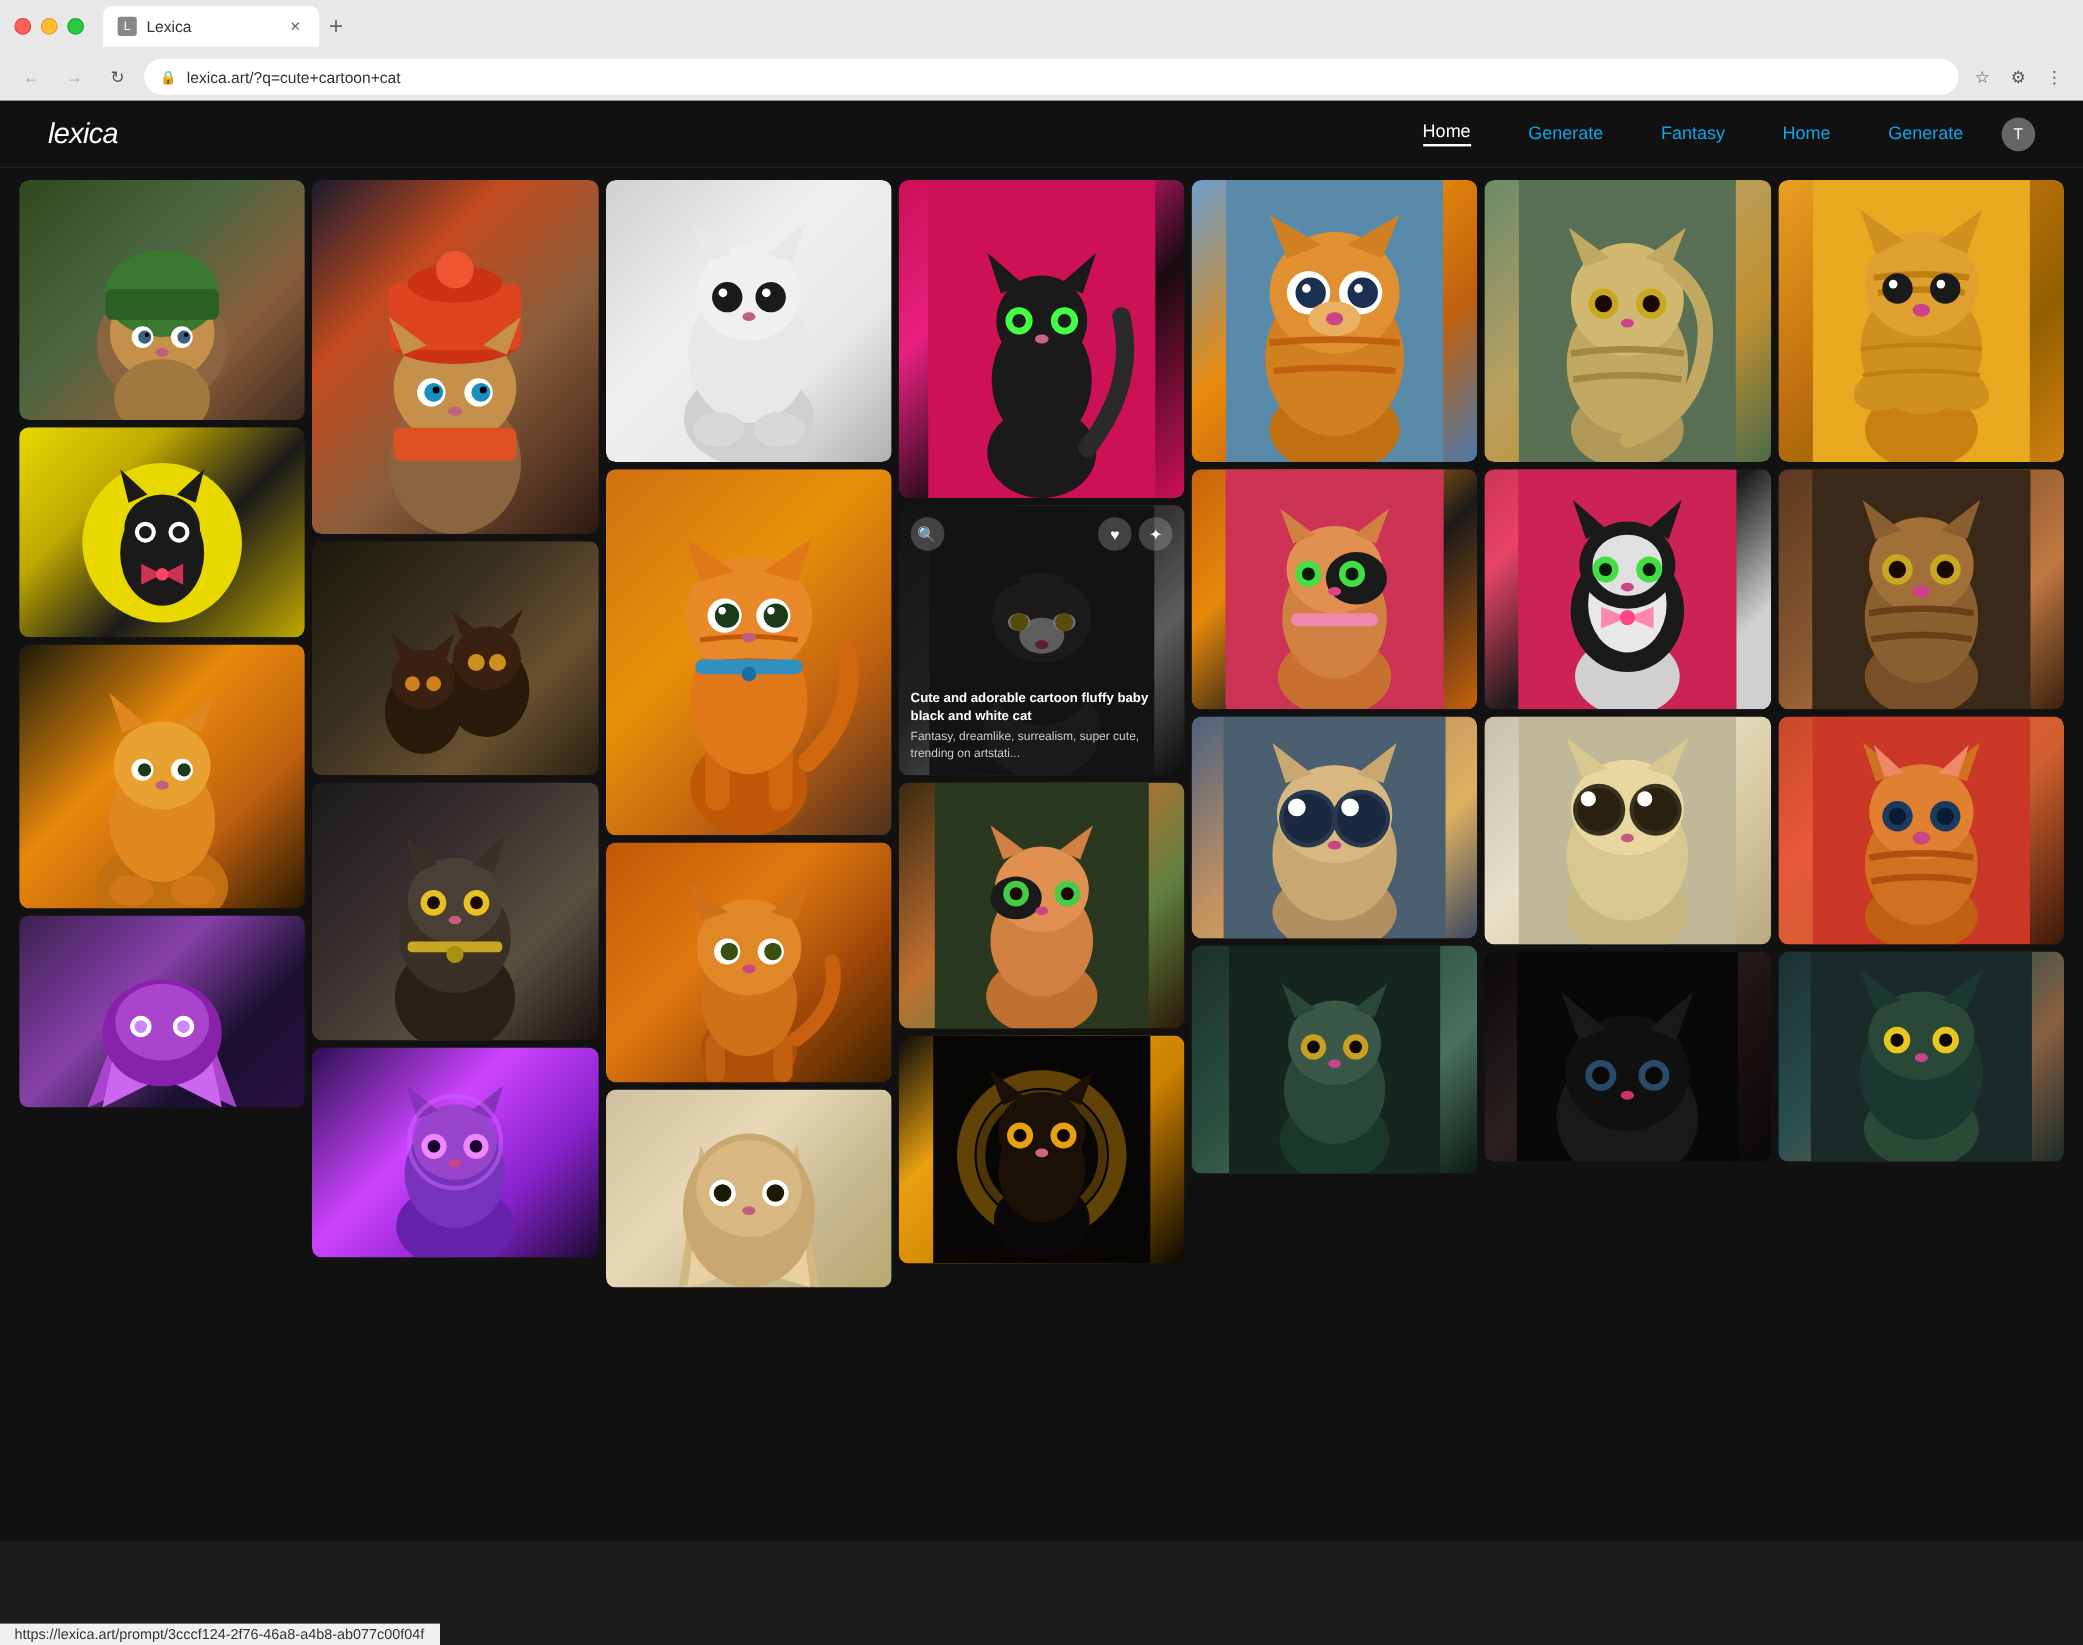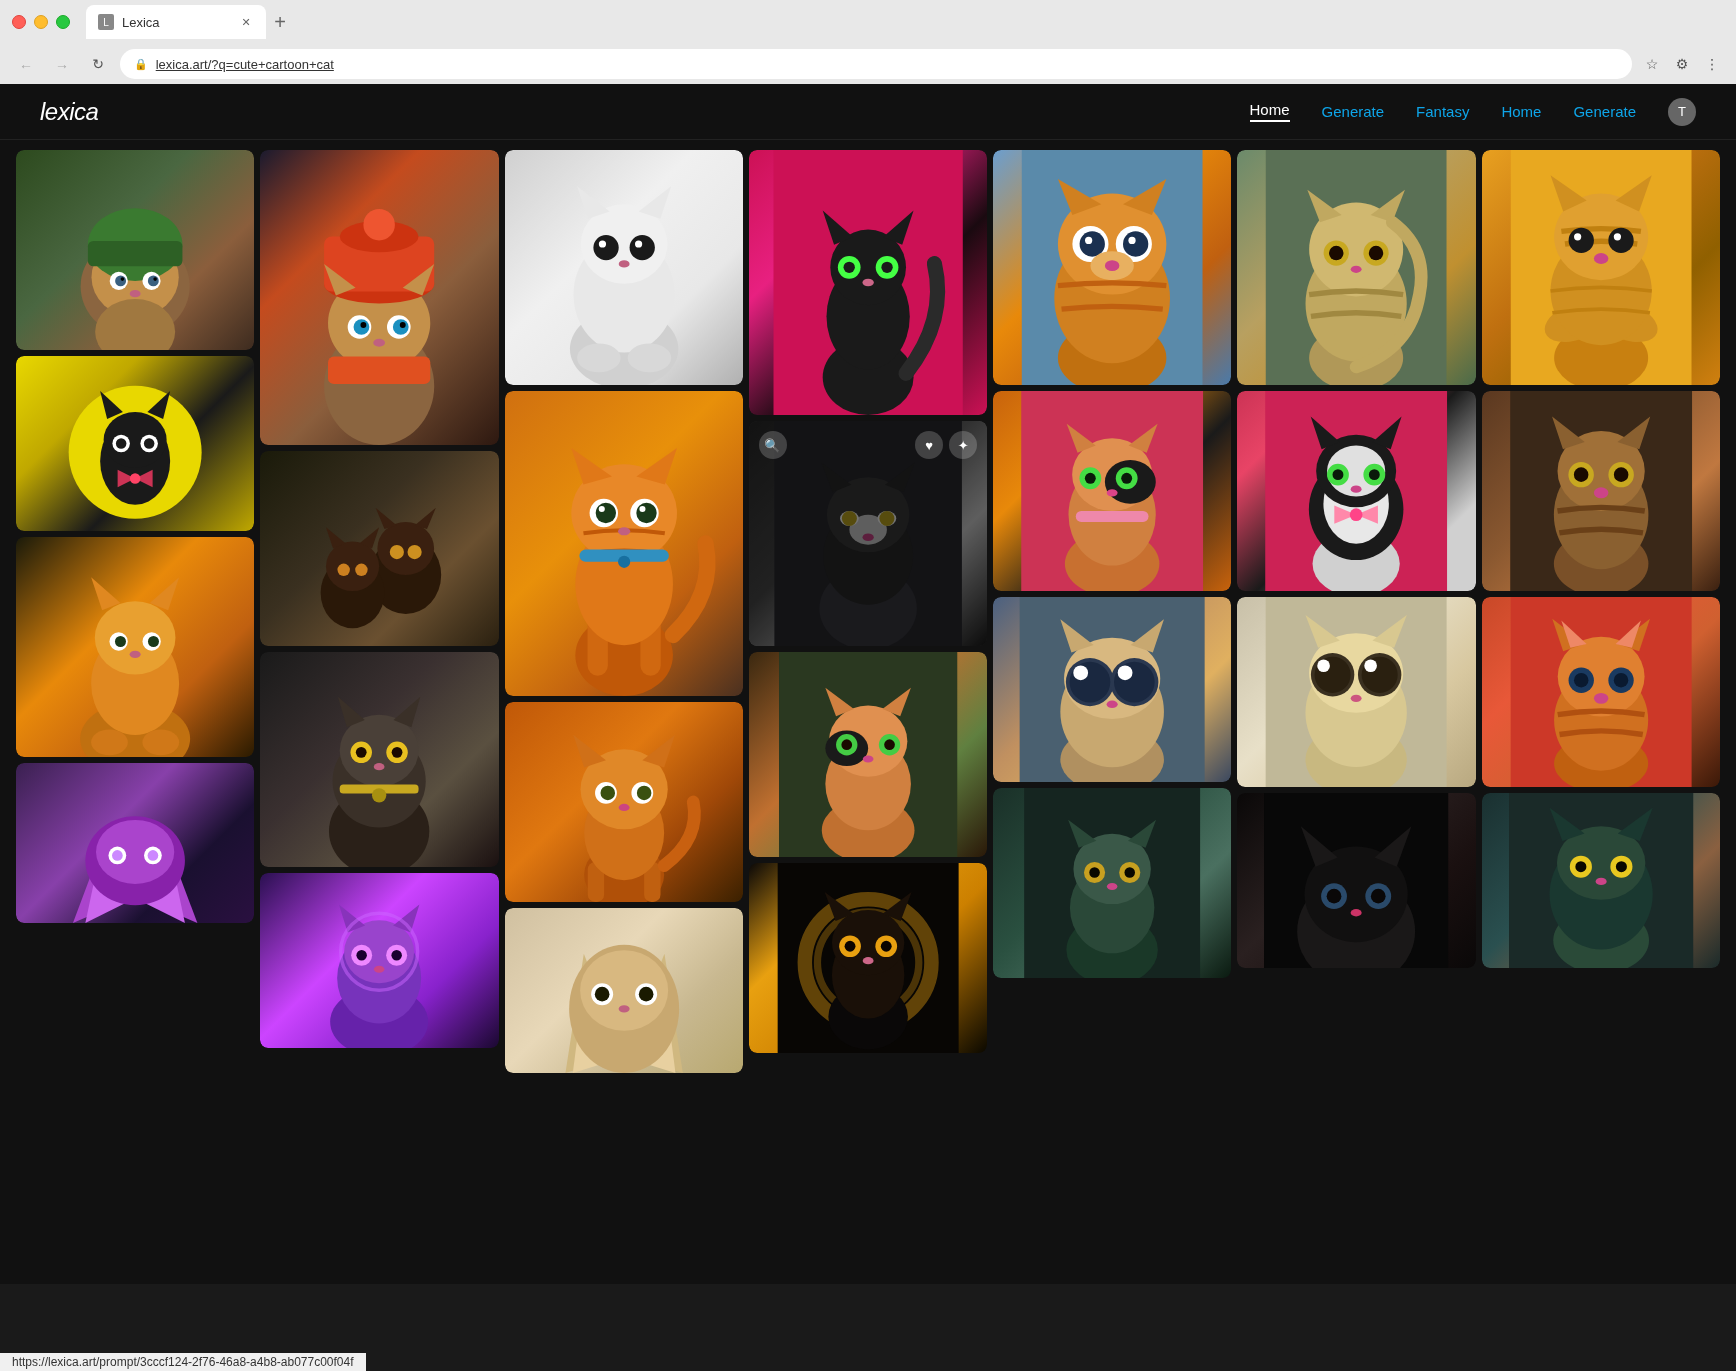--- a/index.html
+++ b/index.html
@@ -112,21 +112,21 @@
       border-radius: 20px;
       padding: 5px 14px;
       font-size: 13px;
       color: #333;
       display: flex;
       align-items: center;
       gap: 8px;
       height: 30px;
     }
     .address-bar .lock-icon { color: #555; font-size: 11px; }
-    .address-text { flex: 1; color: #333; text-decoration: underline; }
+    .address-text { flex: 1; color: #333; }
     .browser-actions {
       display: flex;
       gap: 6px;
       align-items: center;
     }
     .browser-action-btn {
       width: 24px;
       height: 24px;
       display: flex;
       align-items: center;
@@ -154,21 +154,21 @@
     .nav-logo {
       font-size: 24px;
       font-weight: 300;
       color: white;
       letter-spacing: -0.5px;
       margin-right: auto;
       font-style: italic;
     }
     .nav-links {
       display: flex;
-      gap: 32px;
+      gap: 48px;
       align-items: center;
     }
     .nav-link {
       font-size: 15px;
       color: #0ea5e9;
       cursor: pointer;
       text-decoration: none;
     }
     .nav-link.active {
       color: white;
@@ -632,20 +632,24 @@
         </div>
 
         <div style="position:absolute;top:0;left:0;right:0;bottom:0;background:rgba(0,0,0,0.55);border-radius:8px;padding:10px;display:flex;flex-direction:column;">
           <div style="display:flex;justify-content:space-between;margin-bottom:auto;">
             <div style="width:28px;height:28px;background:rgba(255,255,255,0.2);border-radius:50%;display:flex;align-items:center;justify-content:center;color:white;font-size:13px;">🔍</div>
             <div style="display:flex;gap:6px;">
               <div style="width:28px;height:28px;background:rgba(255,255,255,0.2);border-radius:50%;display:flex;align-items:center;justify-content:center;color:white;font-size:13px;">♥</div>
               <div style="width:28px;height:28px;background:rgba(255,255,255,0.2);border-radius:50%;display:flex;align-items:center;justify-content:center;color:white;font-size:13px;">✦</div>
             </div>
           </div>
+          <div style="margin-top:auto;">
+            <div style="font-size:11px;font-weight:600;color:white;margin-bottom:4px;line-height:1.3;">Cute and adorable cartoon fluffy baby black and white cat</div>
+            <div style="font-size:10px;color:#ccc;line-height:1.4;">Fantasy, dreamlike, surrealism, super cute, trending on artstati...</div>
+          </div>
         </div>
       </div>
       <div class="img-block">
         <div class="cat-render cat-calico-green" style="height:205px; border-radius:8px;">
           <svg viewBox="0 0 100 115" width="100%" height="100%" style="position:absolute;top:0;left:0;">
 
             <rect width="100" height="115" fill="#2a3820"></rect>
             <ellipse cx="50" cy="100" rx="26" ry="18" fill="#c07030"></ellipse>
             <ellipse cx="50" cy="74" rx="24" ry="26" fill="#d08040"></ellipse>
             <ellipse cx="50" cy="50" rx="22" ry="20" fill="#e09050"></ellipse>

